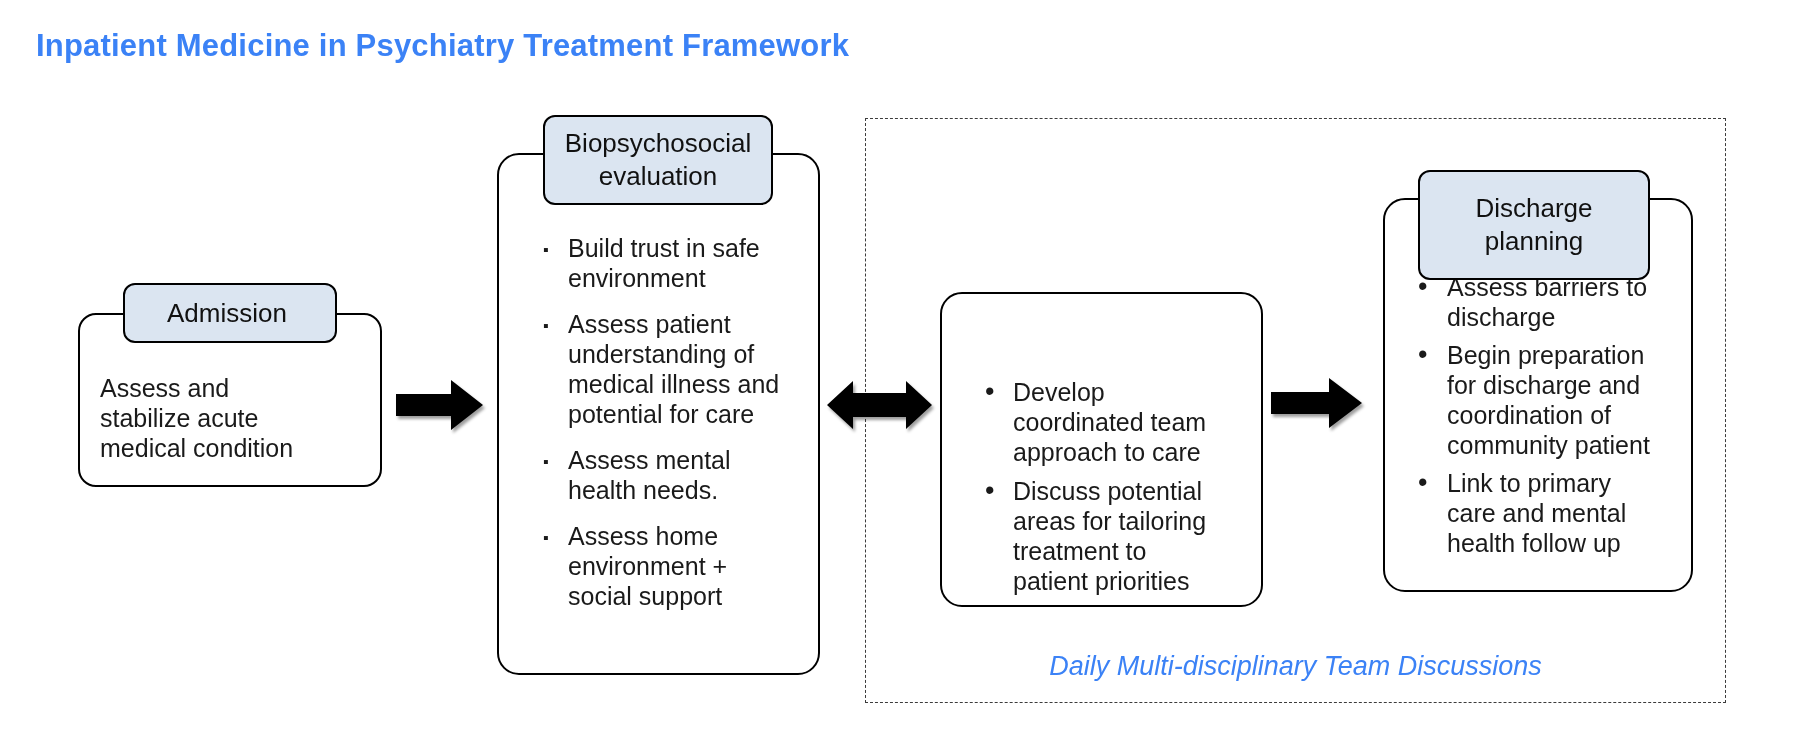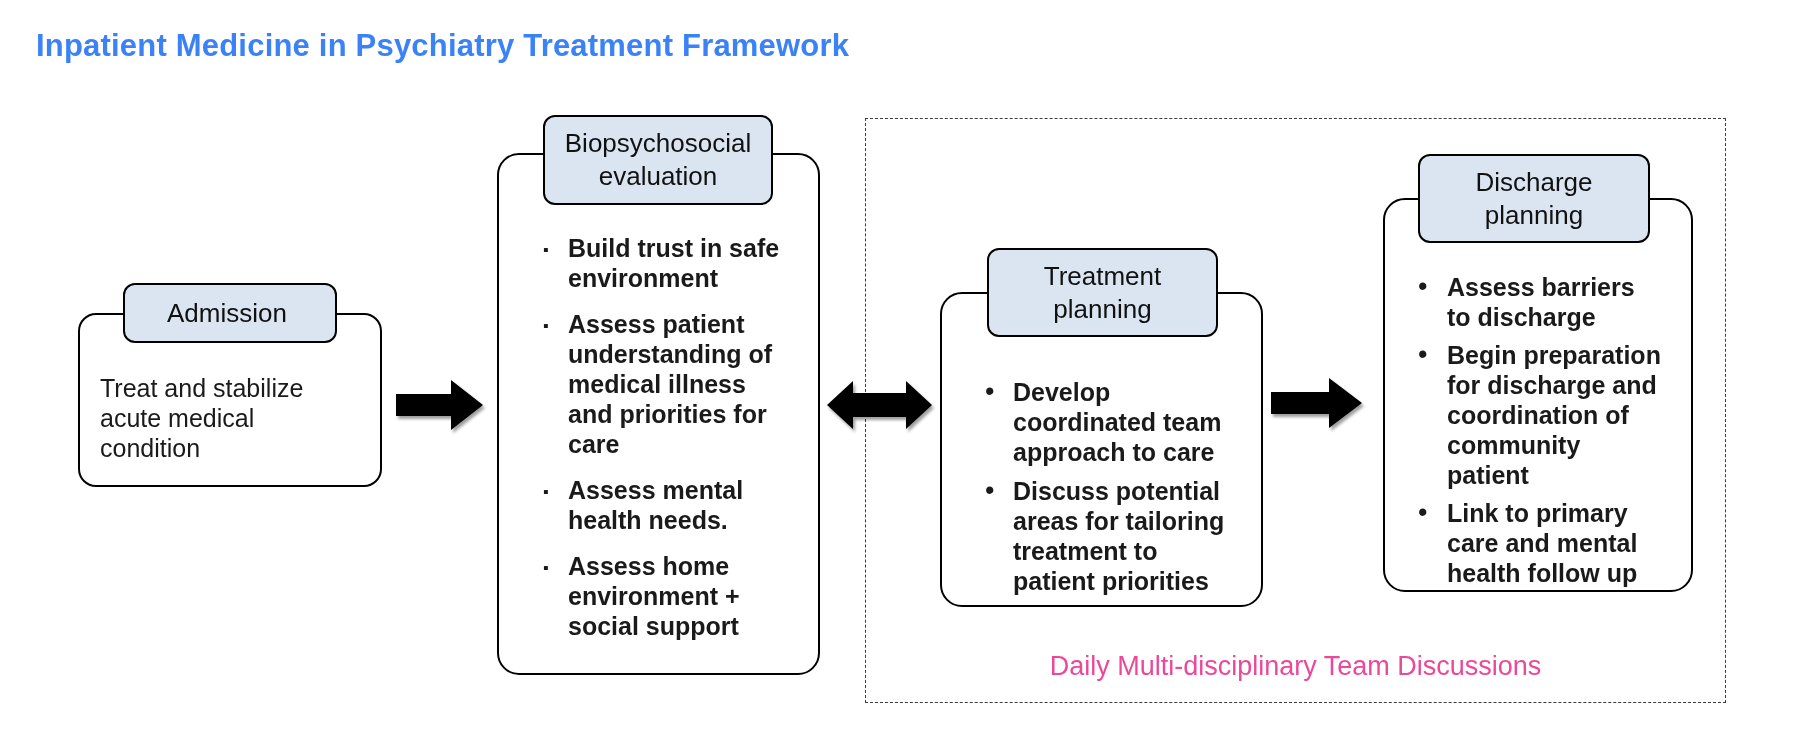--- a/index.html
+++ b/index.html
@@ -34,21 +34,22 @@
     height: 585px;
     border: 1.5px dashed #3c3c3c;
   }
   .dashed-label {
     position: absolute;
     left: 0;
     right: 0;
     bottom: 20px;
     text-align: center;
     font-size: 27px;
-    color: #ec4899;
+    color: #3b82f6;
+    font-style: italic;
   }
 
   
   .stage { position: absolute; }
   .stage-box {
     position: absolute;
     background: #ffffff;
     border: 2.5px solid #000000;
     border-radius: 22px;
   }
@@ -90,36 +91,36 @@
 
   
   .stage.treatment { left: 940px; top: 248px; width: 323px; height: 359px; }
   .treatment .stage-box { left: 0; top: 44px; width: 323px; height: 315px; }
   .treatment .stage-header { left: 47px; top: 0; width: 231px; height: 89px; }
   .treatment ul { left: 45px; top: 129px; }
 
   
   .stage.discharge { left: 1383px; top: 154px; width: 310px; height: 438px; }
   .discharge .stage-box { left: 0; top: 44px; width: 310px; height: 394px; }
-  .discharge .stage-header { left: 35px; top: 0; width: 232px; height: 89px; }
+  .discharge .stage-header { left: 35px; top: 16px; width: 232px; height: 110px; }
   .discharge ul { left: 35px; top: 118px; }
 
   
   .stage ul {
     position: absolute;
     list-style: none;
     width: 246px;
     z-index: 1;
   }
   .stage li {
     position: relative;
     font-size: 25px;
     line-height: 30px;
   }
-  .stage li .li-text { display: block; width: 215px; font-weight: bold; }
+  .stage li .li-text { display: block; width: 215px; }
   .biopsychosocial li { padding-left: 25px; margin-bottom: 16px; }
   .treatment li { padding-left: 28px; margin-bottom: 9px; }
   .discharge li { padding-left: 29px; margin-bottom: 8px; }
   .stage li:last-child { margin-bottom: 0; }
 
   .bullet-glyph { position: absolute; left: 0; top: 0; }
   .bullets-square .bullet-glyph { font-size: 16px; top: 2px; }
   .bullets-disc .bullet-glyph { font-size: 27px; top: -1px; }
 
   
@@ -136,61 +137,60 @@
 
   <div class="diagram-title">Inpatient Medicine in Psychiatry Treatment Framework</div>
 
   <div class="dashed-region">
     <div class="dashed-label">Daily Multi-disciplinary Team Discussions</div>
   </div>
 
   <div class="stage admission">
     <div class="stage-box"></div>
     <div class="stage-header">Admission</div>
-    <div class="stage-body">Treat and stabilize acute medical condition</div>
+    <div class="stage-body">Assess and stabilize acute medical condition</div>
   </div>
 
   <div class="flow-arrow arrow-1">
     <svg width="88" height="53" viewBox="0 0 88 53" xmlns="http://www.w3.org/2000/svg">
       <polygon points="0,15 55,15 55,1 87,26 55,51 55,37 0,37" fill="#000000"></polygon>
     </svg>
   </div>
 
   <div class="stage biopsychosocial">
     <div class="stage-box"></div>
     <div class="stage-header">Biopsychosocial evaluation</div>
     <ul class="bullets-square">
       <li>
         <span class="bullet-glyph">▪</span>
         <span class="li-text">Build trust in safe environment</span>
       </li>
       <li>
         <span class="bullet-glyph">▪</span>
-        <span class="li-text">Assess patient understanding of medical illness and priorities for care</span>
+        <span class="li-text">Assess patient understanding of medical illness and potential for care</span>
       </li>
       <li>
         <span class="bullet-glyph">▪</span>
         <span class="li-text">Assess mental health needs.</span>
       </li>
       <li>
         <span class="bullet-glyph">▪</span>
         <span class="li-text">Assess home environment + social support</span>
       </li>
     </ul>
   </div>
 
   <div class="flow-arrow arrow-2">
     <svg width="107" height="53" viewBox="0 0 107 53" xmlns="http://www.w3.org/2000/svg">
       <polygon points="1,26 27,2 27,14 80,14 80,2 106,26 80,50 80,38 27,38 27,50" fill="#000000"></polygon>
     </svg>
   </div>
 
   <div class="stage treatment">
     <div class="stage-box"></div>
-    <div class="stage-header">Treatment planning</div>
     <ul class="bullets-disc">
       <li>
         <span class="bullet-glyph">•</span>
         <span class="li-text">Develop coordinated team approach to care</span>
       </li>
       <li>
         <span class="bullet-glyph">•</span>
         <span class="li-text">Discuss potential areas for tailoring treatment to patient priorities</span>
       </li>
     </ul>

